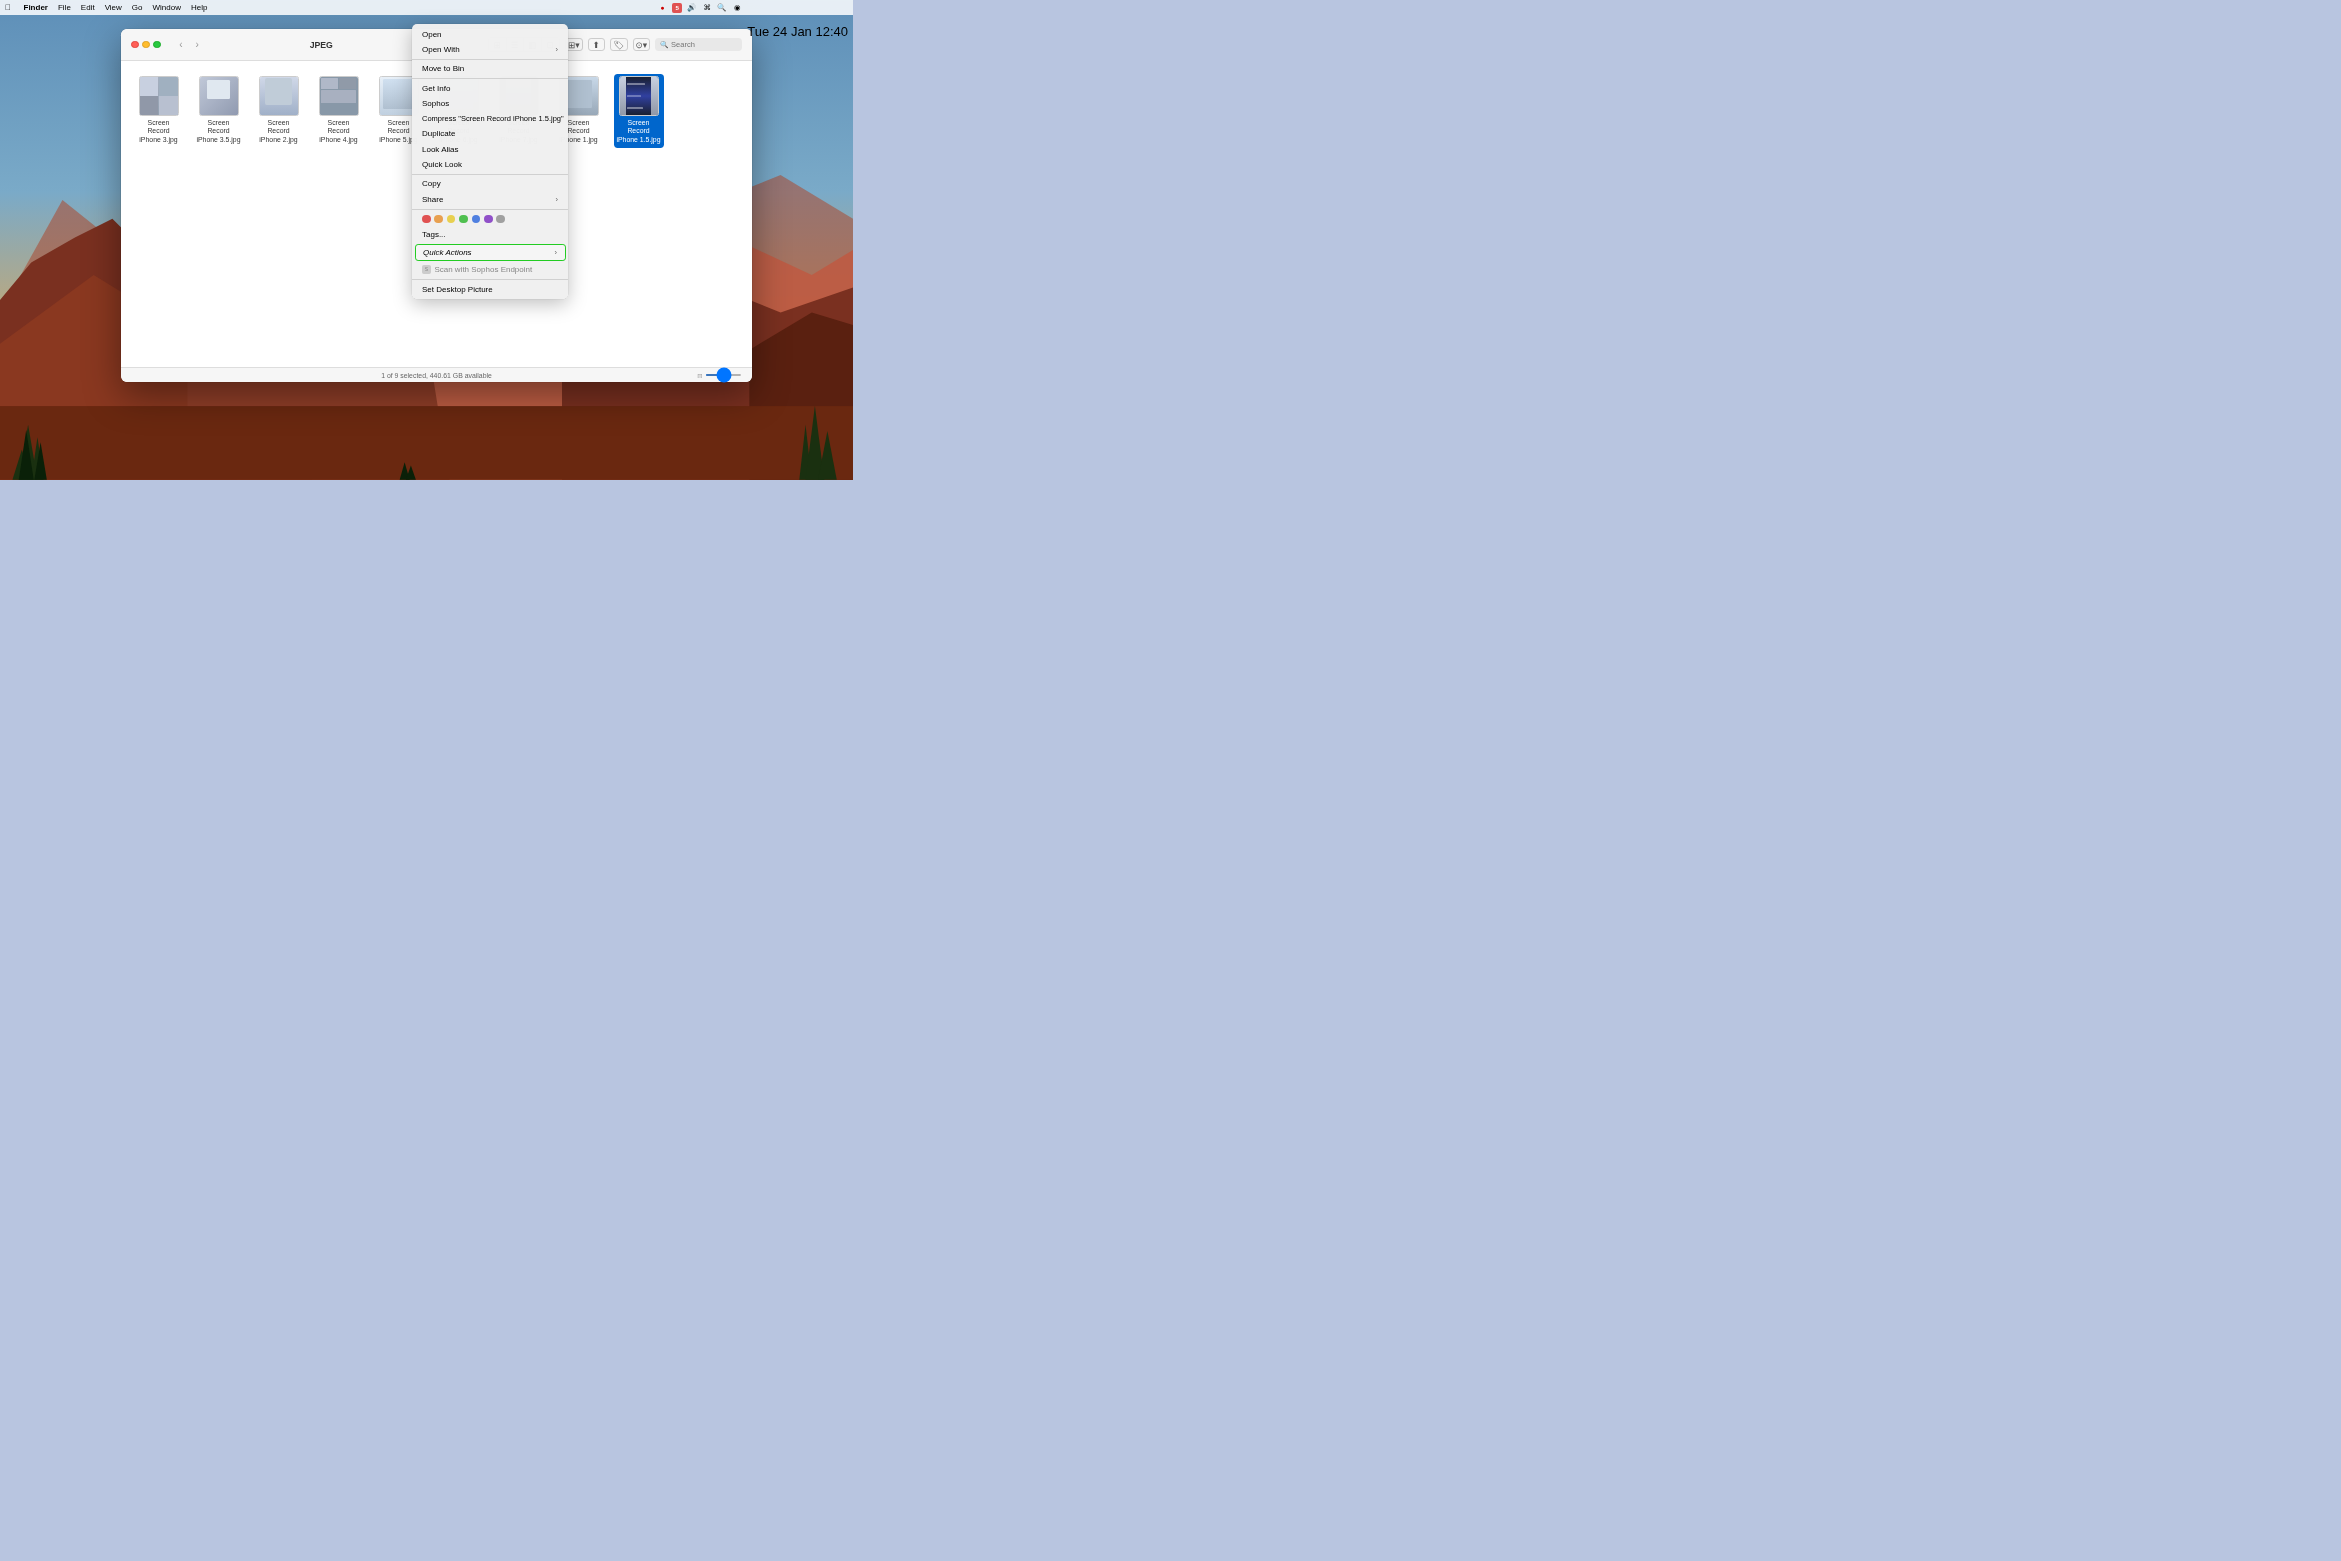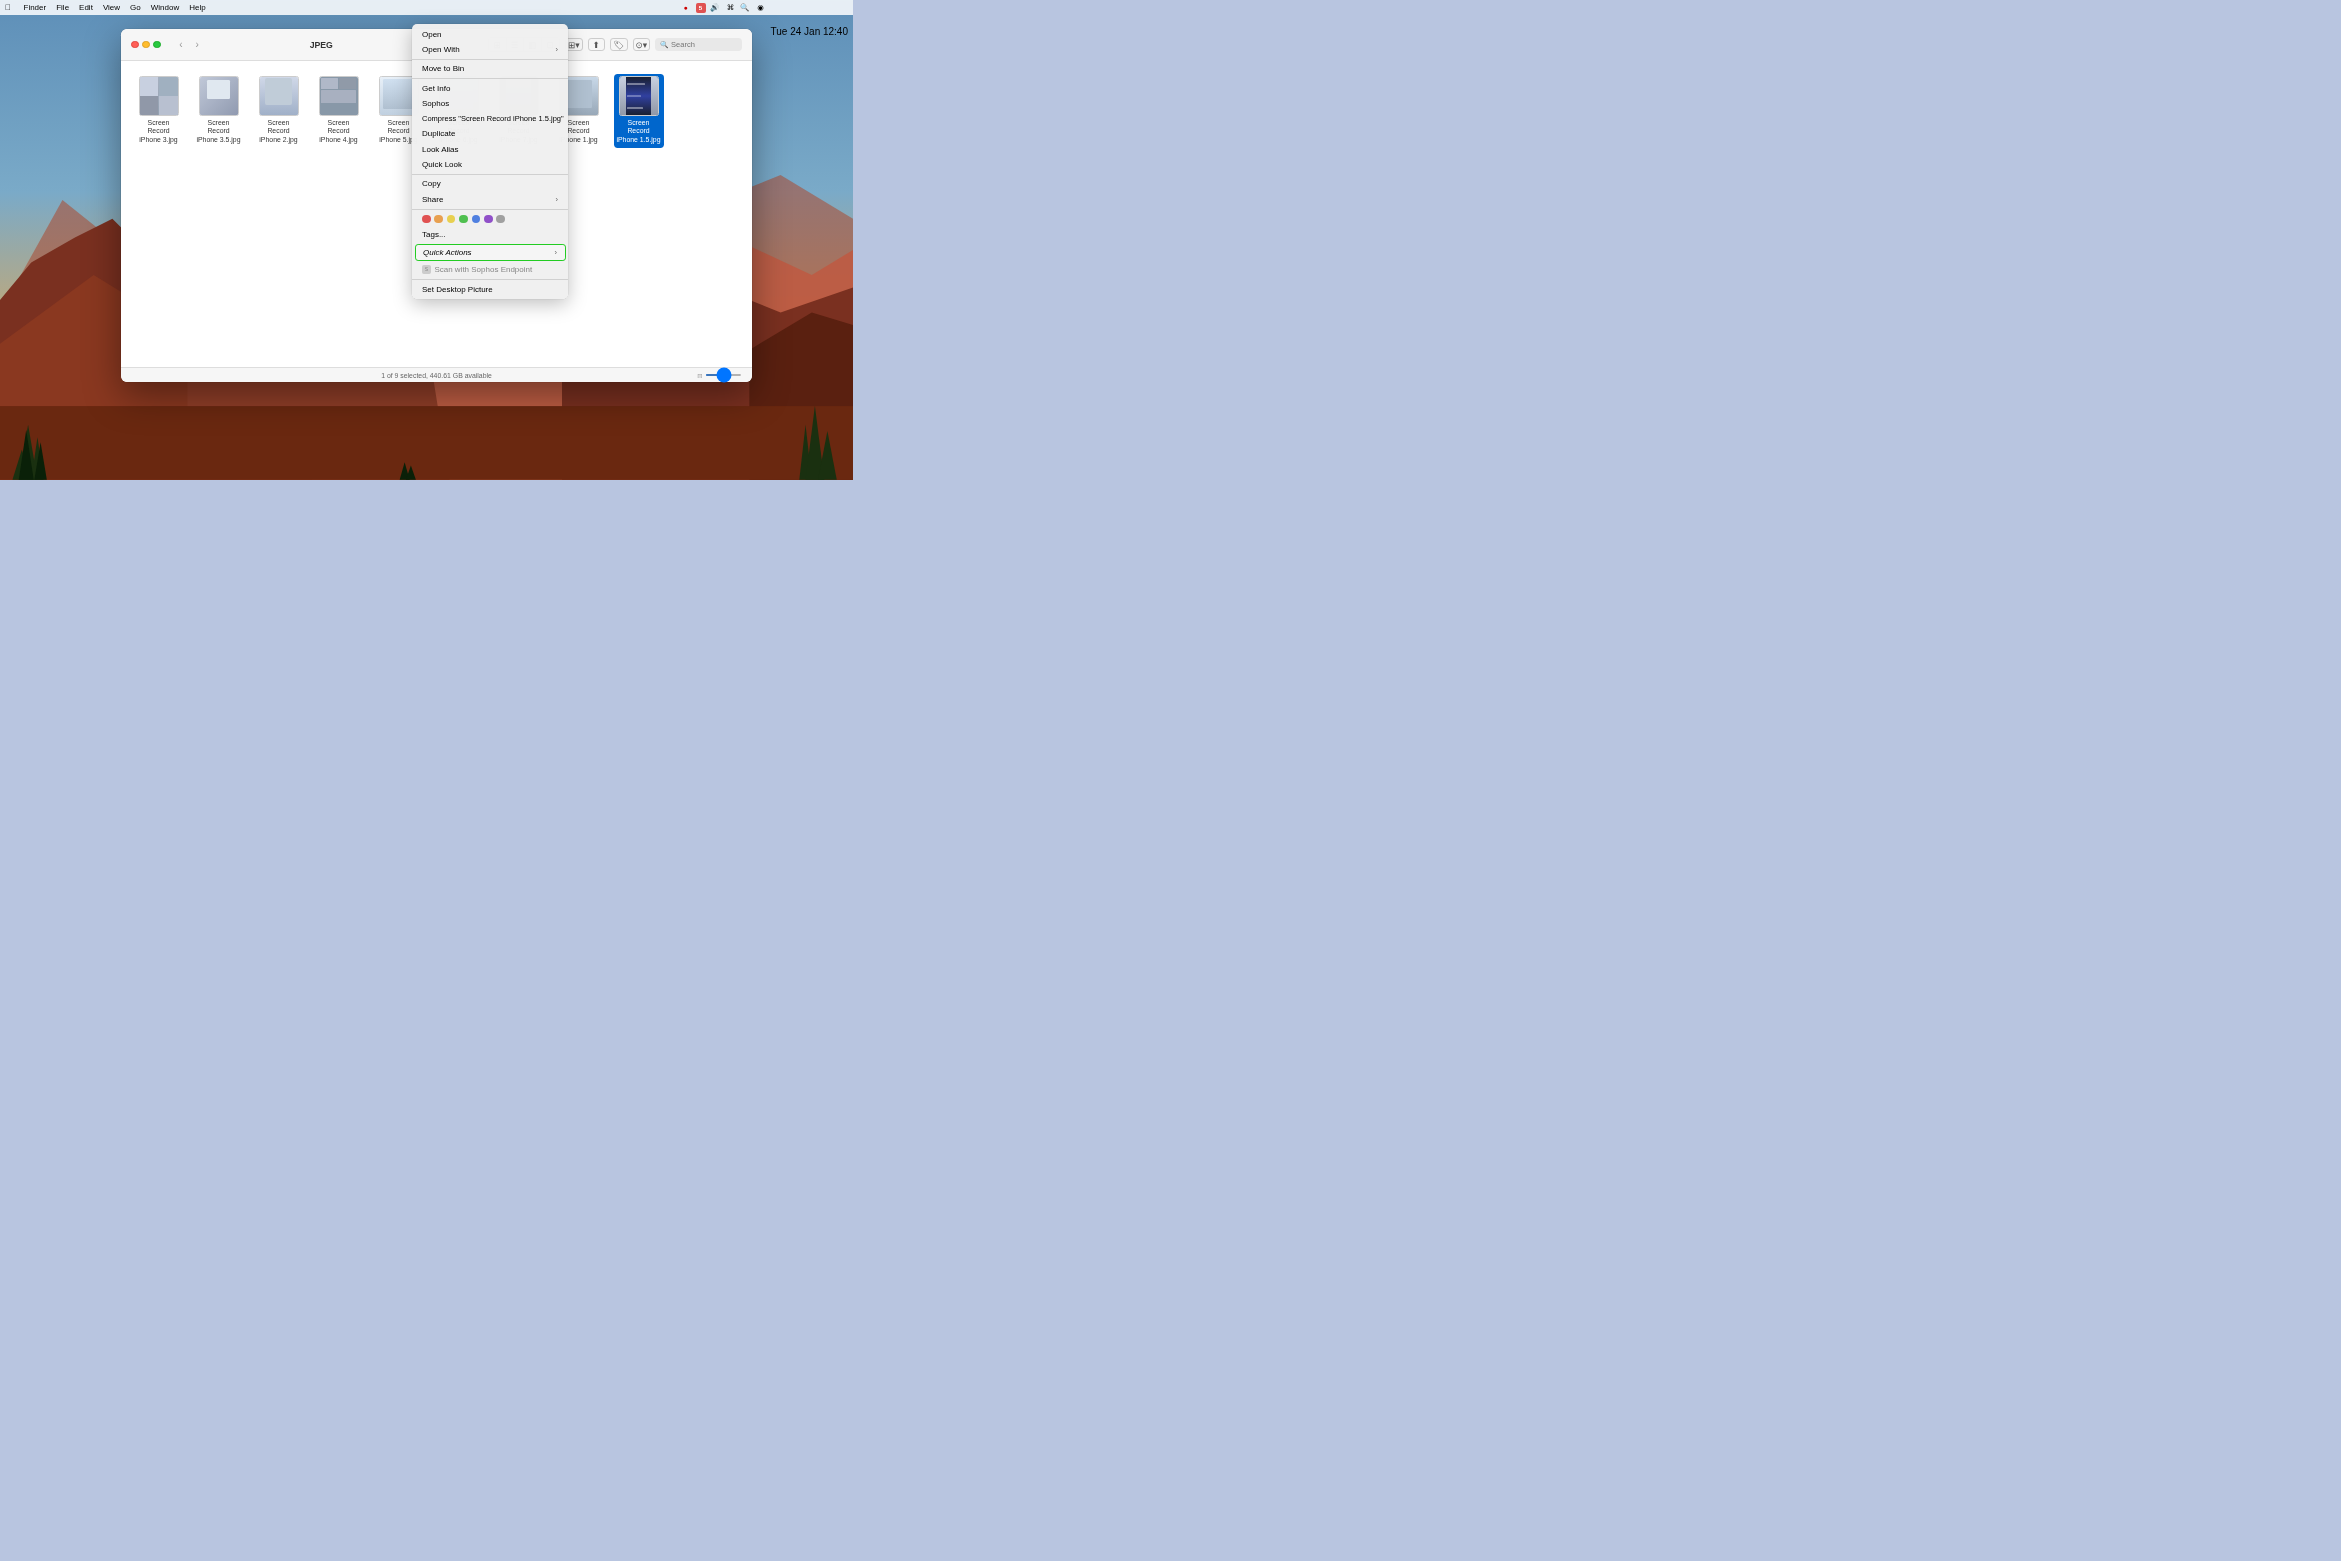--- a/index.html
+++ b/index.html
@@ -49,21 +49,21 @@
     }
 
     .menu-item {
       font-size: 8px;
       color: #000;
       cursor: pointer;
       white-space: nowrap;
     }
 
     .menu-item.bold {
-      font-weight: 400;
+      font-weight: 700;
     }
 
     .menubar-right {
       margin-left: auto;
       display: flex;
       align-items: center;
       gap: 5px;
       font-size: 7.5px;
     }
 
@@ -432,21 +432,21 @@
     <span class="menu-item">Window</span>
     <span class="menu-item">Help</span>
   </div>
   <div class="menubar-right">
     <span class="menubar-icon" style="color:#c00; font-size:6.9px;">●</span>
     <span class="menubar-icon" style="background:#e05252; color:white; border-radius:1.9px; font-size:6.2px; padding:0 1.9px; font-weight:bold;">5</span>
     <span class="menubar-icon">🔊</span>
     <span class="menubar-icon">⌘</span>
     <span class="menubar-icon">🔍</span>
     <span class="menubar-icon">◉</span>
-    <span class="menu-item" style="font-size:10px;margin-top:48px;">Tue 24 Jan  12:40</span>
+    <span class="menu-item" style="font-size:13px;margin-top:48px;">Tue 24 Jan  12:40</span>
   </div>
 </div>
 
 <div class="finder-window">
 
   <div class="finder-toolbar">
     <div class="traffic-lights">
       <div class="tl tl-red"></div>
       <div class="tl tl-yellow"></div>
       <div class="tl tl-green"></div>

